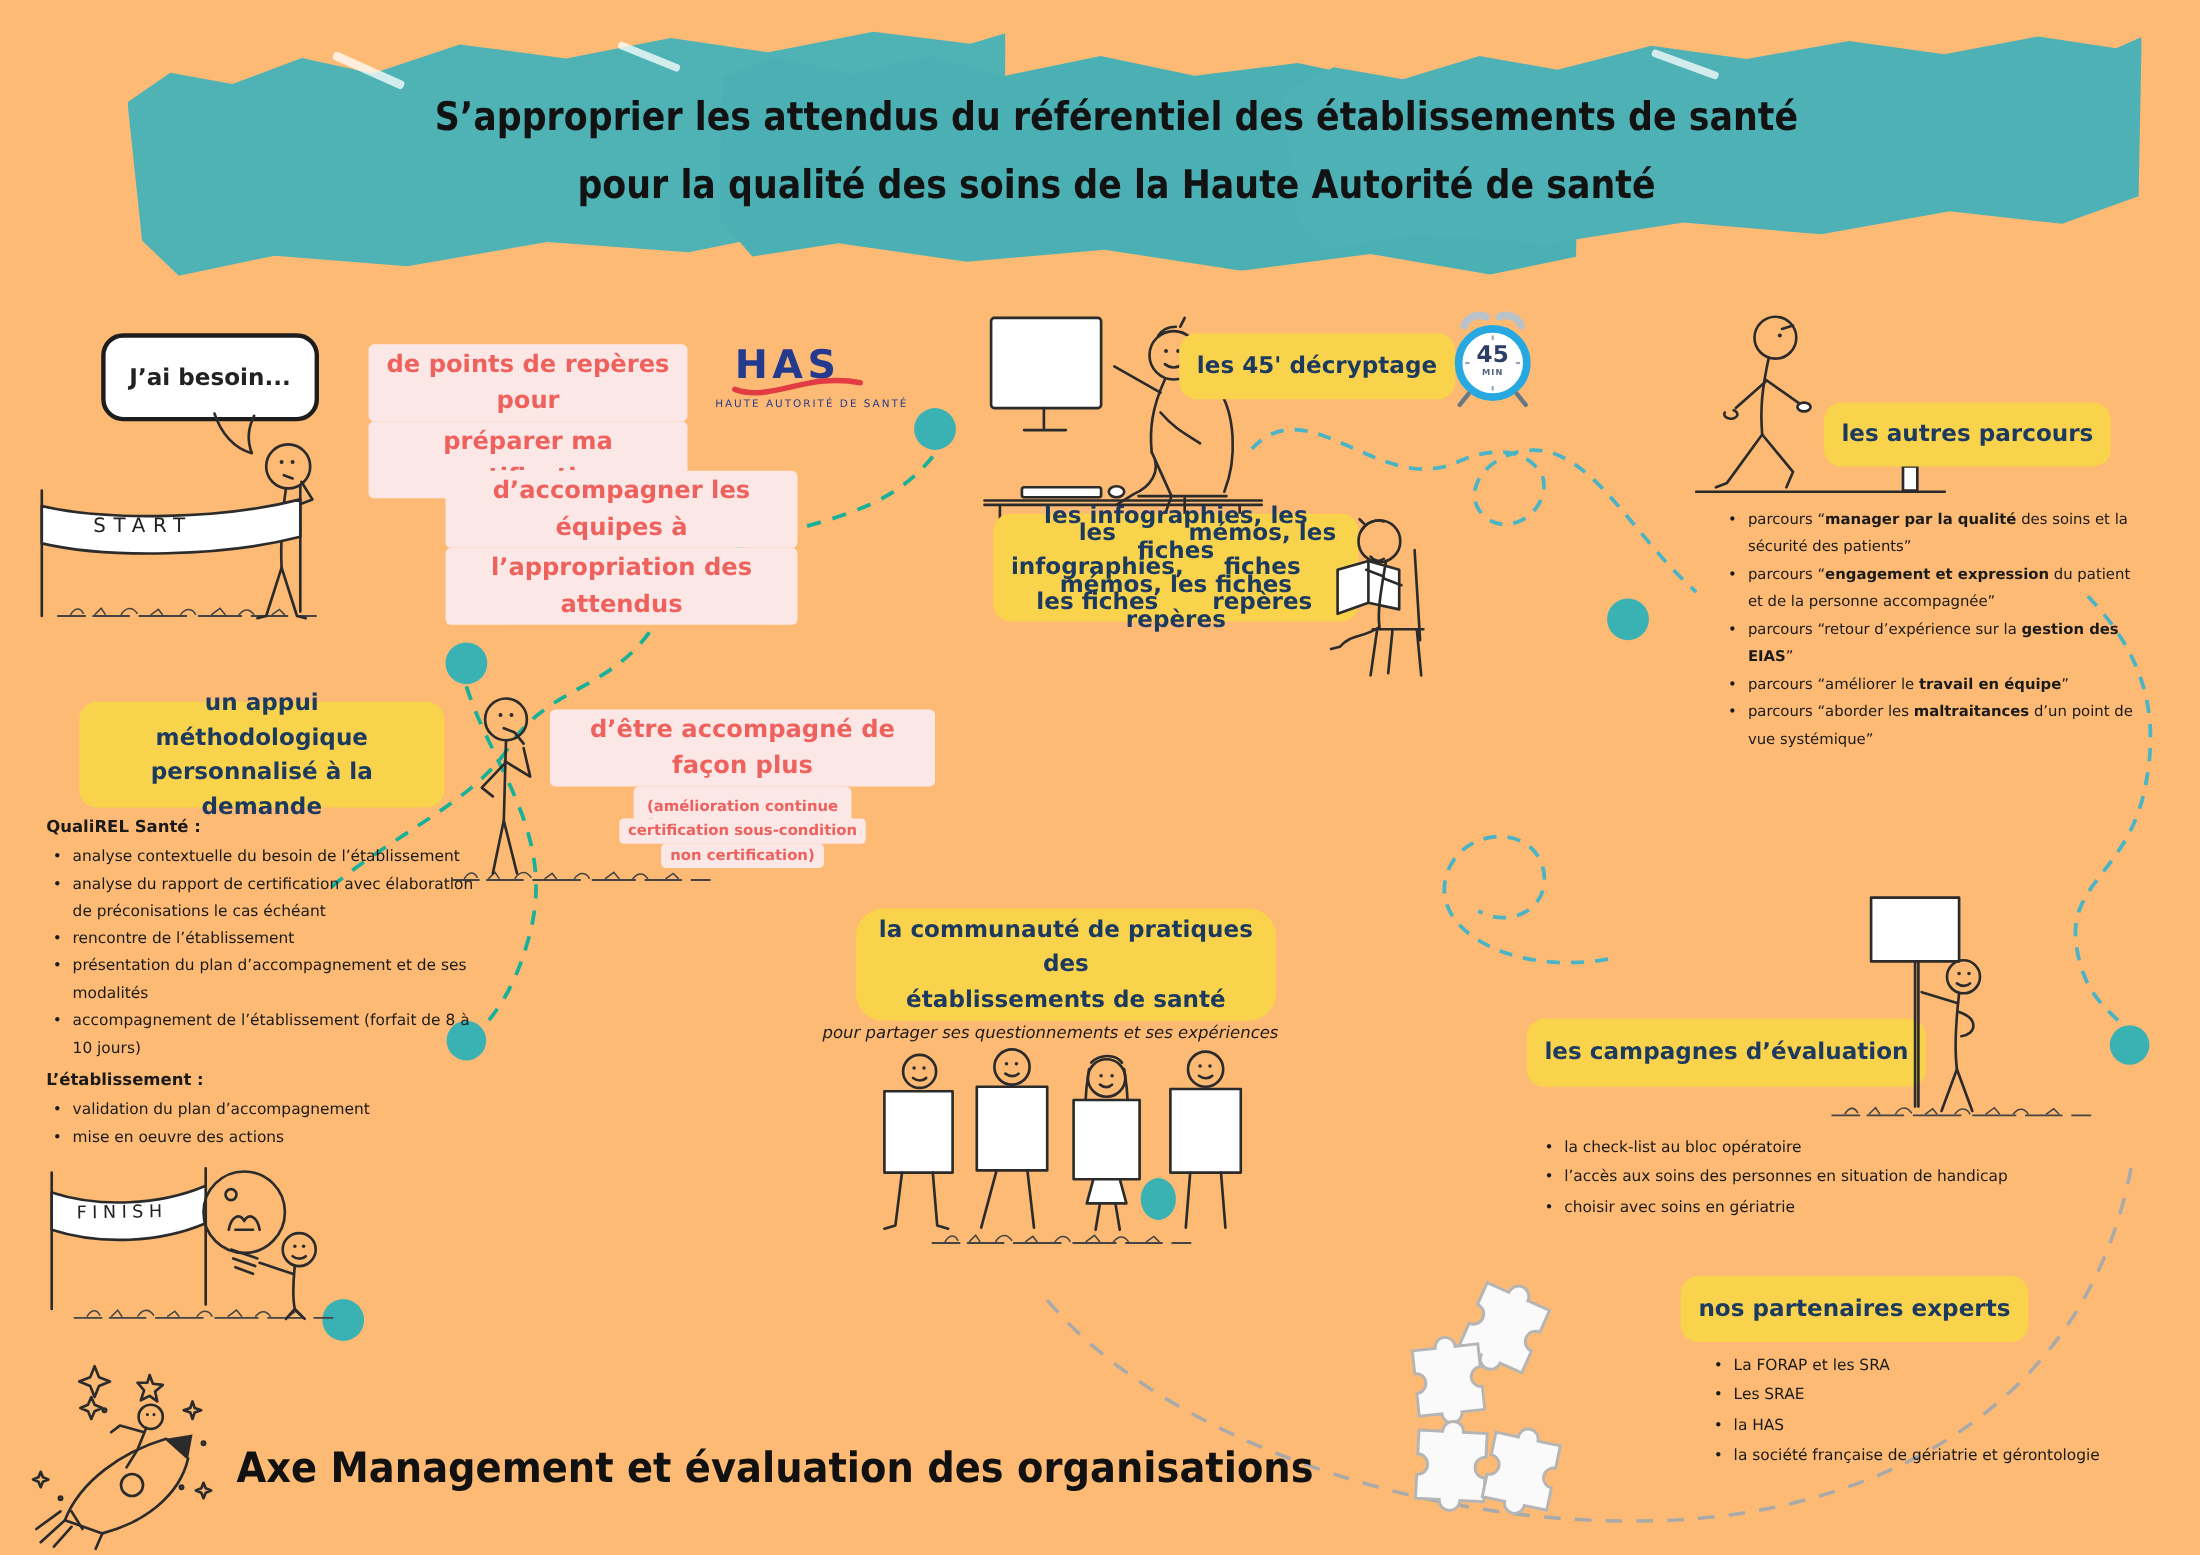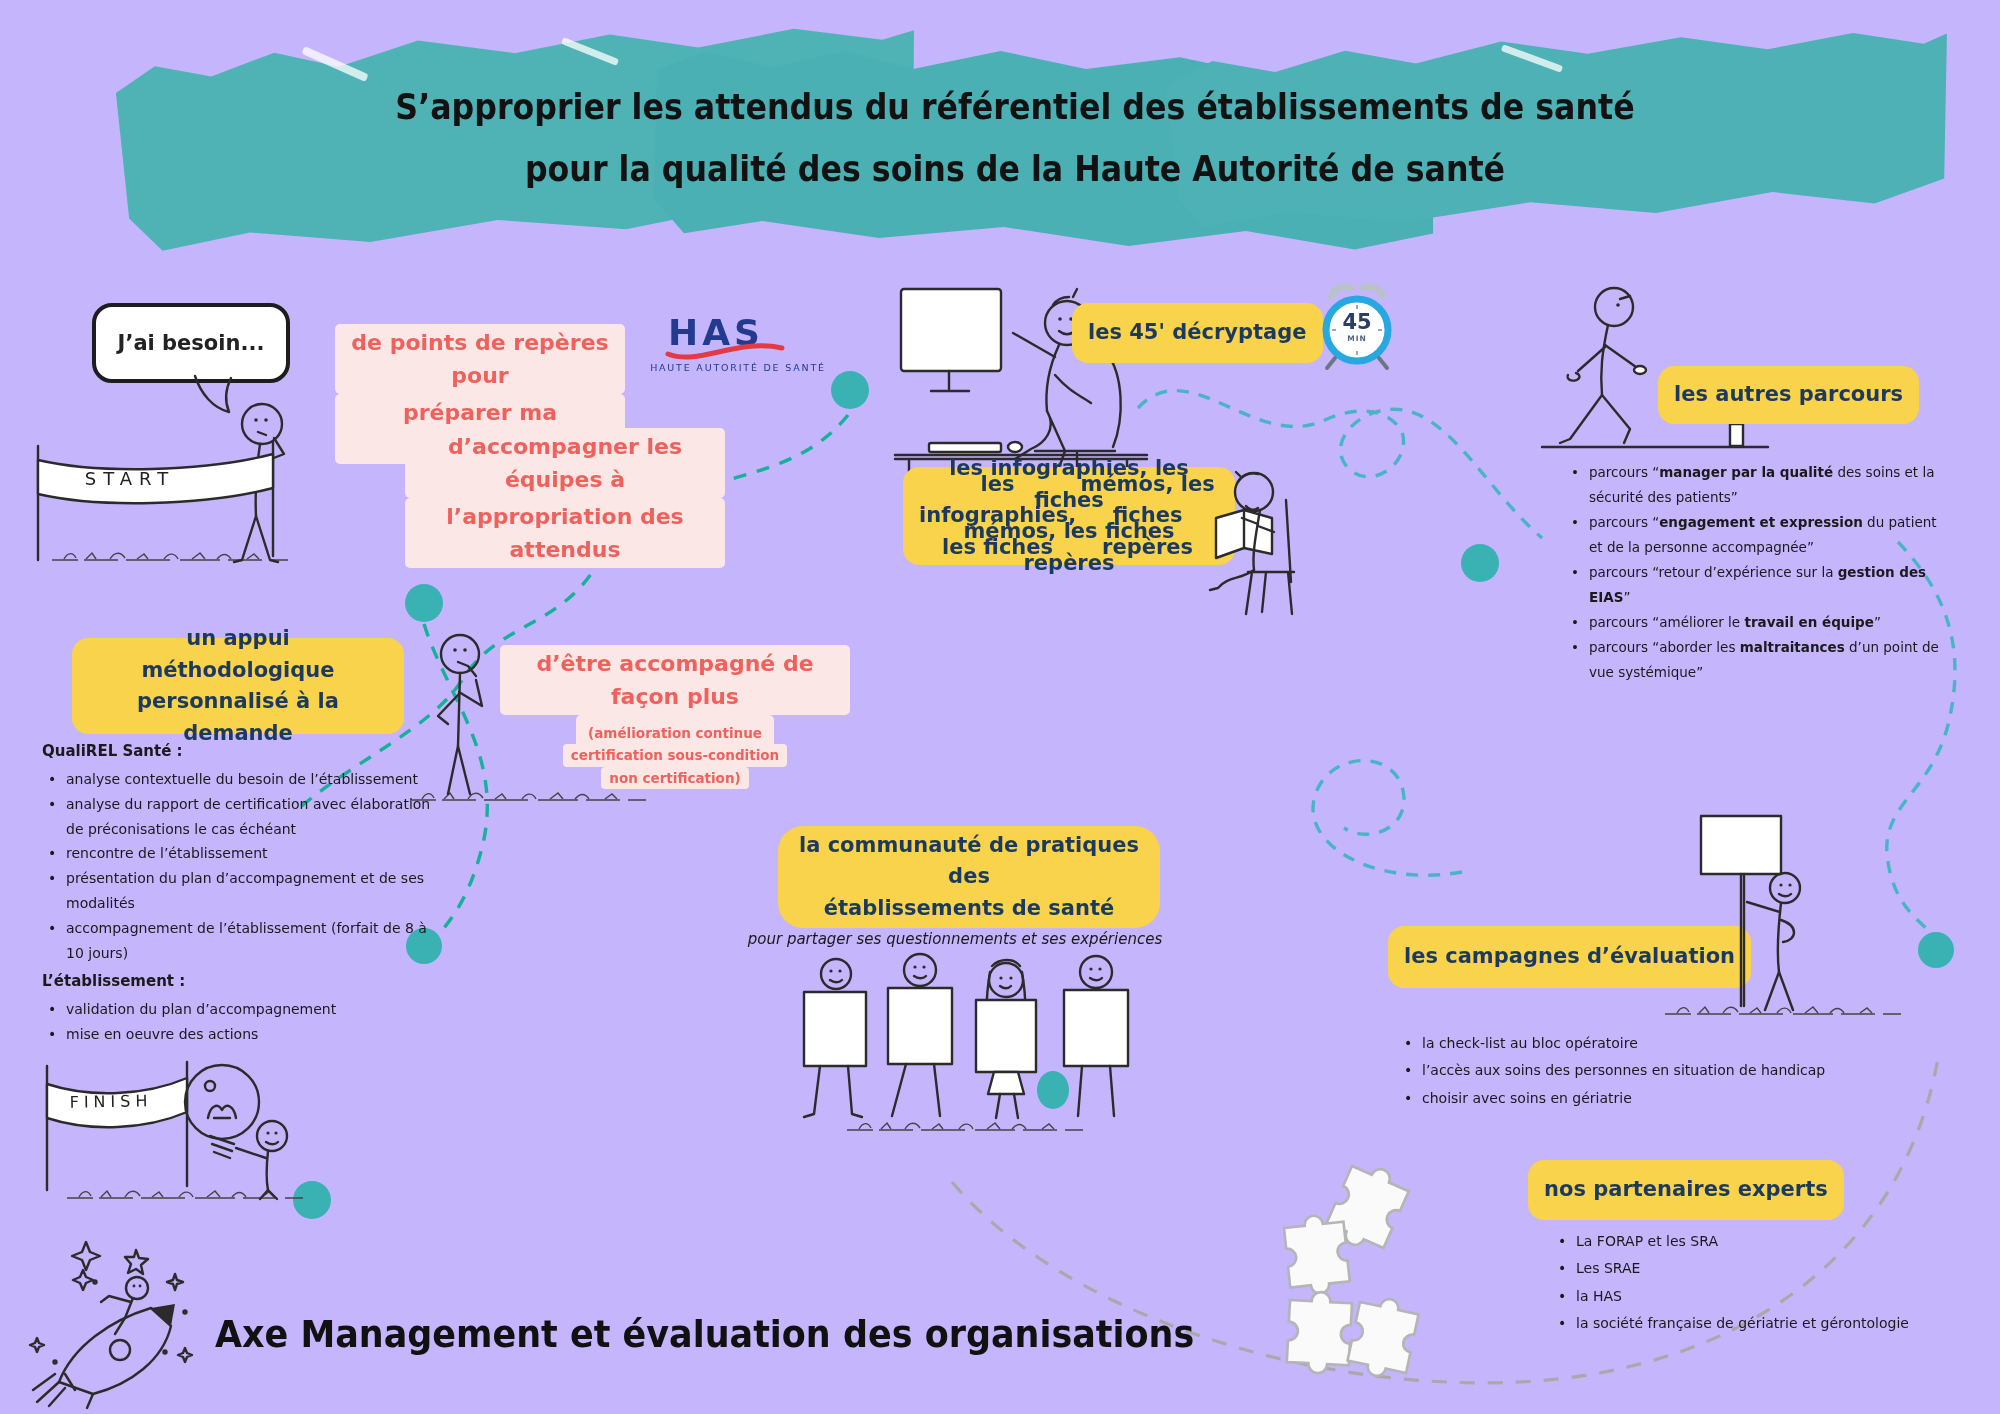--- a/index.html
+++ b/index.html
@@ -1,16 +1,16 @@
 <!DOCTYPE html>
 <html lang="fr"><head>
 <meta charset="utf-8">
 <style>
   html,body{margin:0;padding:0;background:#ffffff;}
-  #canvas{position:relative;width:2000px;height:1414px;background:#c4b5fd;overflow:hidden;
+  #canvas{position:relative;width:2000px;height:1414px;background:#fdba74;overflow:hidden;
           font-family:"DejaVu Sans","Liberation Sans",sans-serif;color:#222;}
   .abs{position:absolute;}
 
   
   .banner{position:absolute;background:#4fb2b5;}
   .b1{left:118px;top:30px;width:800px;height:210px;transform:rotate(-2.4deg);
       clip-path:polygon(0 22%,5% 10%,12% 16%,20% 6%,28% 14%,38% 3%,50% 11%,62% 4%,73% 12%,85% 5%,96% 12%,100% 8%,99% 86%,91% 96%,78% 88%,63% 97%,47% 90%,31% 98%,16% 91%,5% 98%,1% 82%);}
   .b2{left:655px;top:48px;width:780px;height:200px;transform:rotate(1.4deg);background:#4bb0b4;
       clip-path:polygon(0 16%,6% 6%,15% 13%,24% 4%,33% 12%,44% 2%,55% 10%,67% 3%,78% 11%,89% 4%,100% 10%,100% 88%,90% 97%,76% 89%,61% 98%,45% 90%,29% 97%,14% 90%,4% 97%,0 80%);}
   .b3{left:1168px;top:34px;width:782px;height:188px;transform:rotate(-2deg);background:#4db1b5;
@@ -138,21 +138,21 @@
     <path class="sk" d="M58,66 L84,56 L74,40"></path>
     <path class="sk" d="M58,70 L38,96"></path>
     <path class="sk" d="M56,118 L42,162 l-8,2 M56,118 L70,162 l8,2"></path>
   </svg>
   <svg class="fig" style="left:28px;top:438px;" width="255" height="130" viewBox="0 0 255 130">
     <path class="sk" d="M10,8 L10,122 M245,4 L245,118"></path>
     <path class="skf" d="M10,22 C70,36 175,34 245,16 L245,50 C175,68 70,70 10,56 Z"></path>
   </svg>
   <div class="banner-word" style="left:40px;top:468px;width:180px;">START</div>
 
-  <div class="pinkblock" style="left:335px;top:324px;width:290px;">
+  <div class="pinkblock" style="left:335px;top:313px;width:290px;">
     <span class="hl">de points de repères pour</span><br>
     <span class="hl">préparer ma certification</span>
   </div>
   <div class="pinkblock" style="left:405px;top:428px;width:320px;">
     <span class="hl">d’accompagner les équipes à</span><br>
     <span class="hl">l’appropriation des attendus</span>
   </div>
   <div class="pinkblock" style="left:500px;top:645px;width:350px;">
     <span class="hl">d’être accompagné de façon plus</span><br>
     <span class="hl">personnalisée</span>

